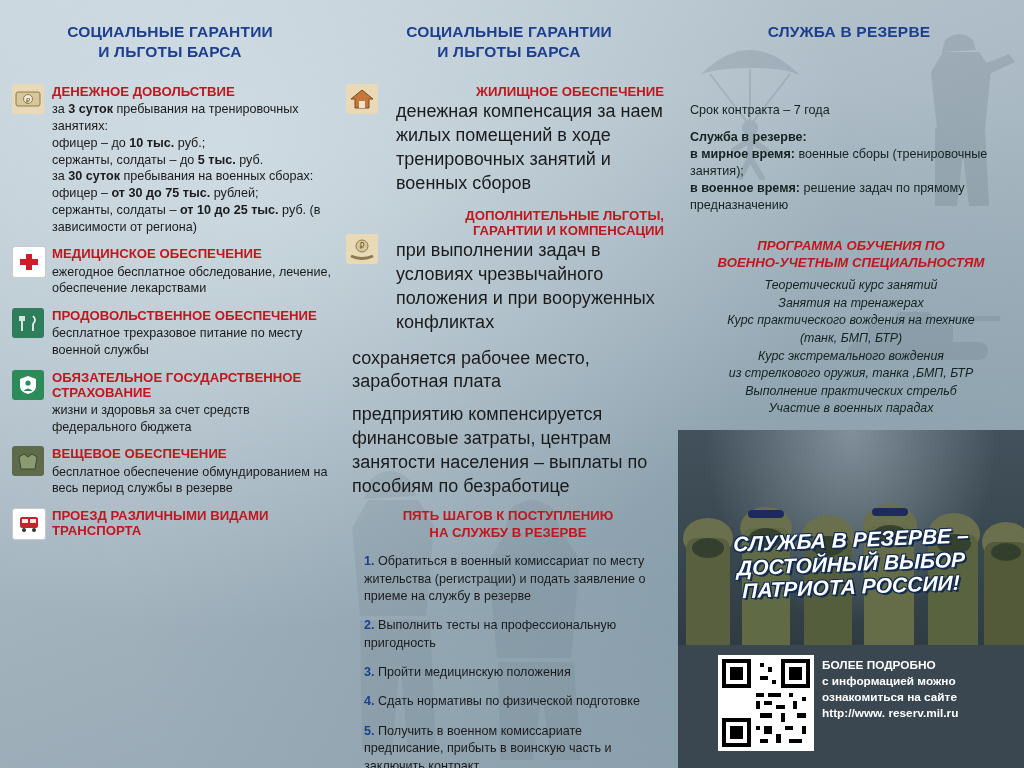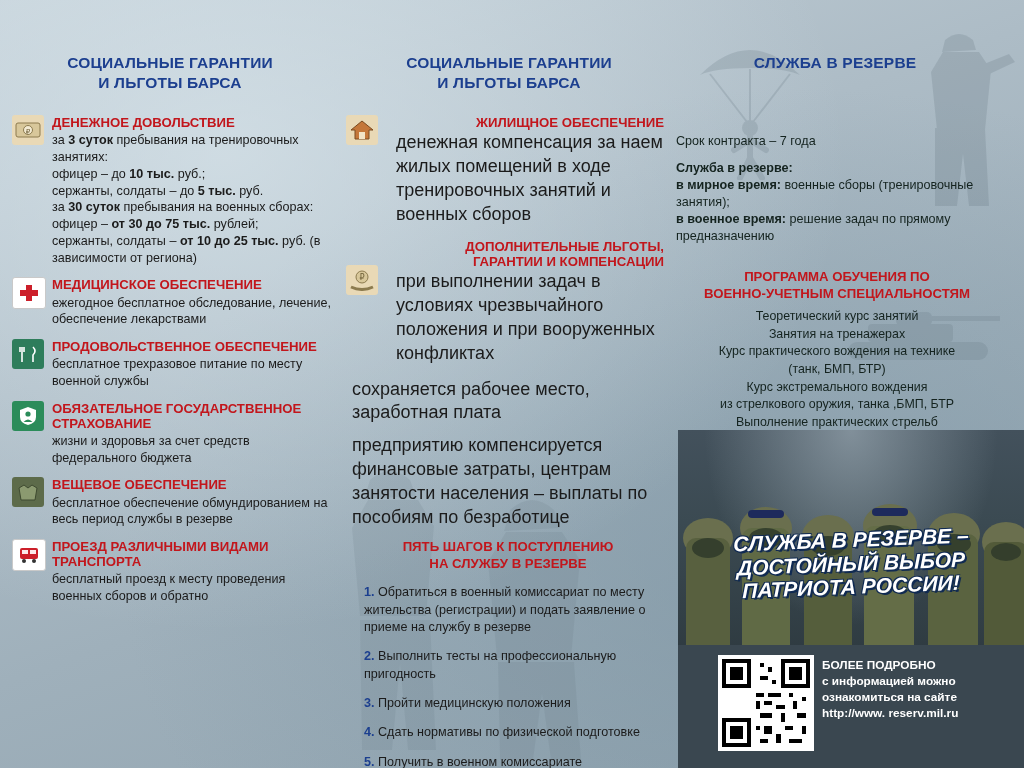--- a/index.html
+++ b/index.html
@@ -15,27 +15,27 @@
       radial-gradient(ellipse at 22% 20%, rgba(220,232,238,.65), rgba(220,232,238,0) 55%),
       radial-gradient(ellipse at 78% 75%, rgba(120,145,160,.55), rgba(120,145,160,0) 60%),
       linear-gradient(160deg,#c3d0d8 0%, #adbcc6 35%, #9fb0bb 60%, #8fa2ae 100%);
   }
   
   .wm{position:absolute;opacity:.20;}
   .wm svg{display:block;}
   .col{position:absolute;top:0;bottom:0;}
   .col-left{left:0;width:340px;}
   .col-mid{left:340px;width:338px;}
-  .col-right{left:662px;width:346px;}
+  .col-right{left:676px;width:346px;}
 
   h1.colhead{
     margin:0;text-align:center;color:#1c3f8f;
     font-size:15.5px;font-weight:bold;letter-spacing:.2px;line-height:1.3;
   }
-  .headwrap{padding-top:53px;}
+  .headwrap{padding-top:22px;}
 
   .item{position:relative;padding-left:44px;margin-bottom:11px;}
   .item .ttl{color:#c2161c;font-weight:bold;font-size:13.2px;line-height:1.15;margin-bottom:2px;}
   .item .txt{color:#1b1b1b;font-size:12.6px;line-height:1.33;}
   .item .txt b{font-weight:bold;}
   .ico{position:absolute;left:4px;top:0;width:32px;height:30px;border-radius:3px;
        display:flex;align-items:center;justify-content:center;}
   .ico svg{display:block;}
 
   .mid{padding:0 14px 0 12px;}
@@ -191,21 +191,20 @@
         <span class="ico" style="background:#ffffff;border:1px solid #c9c9c9;">
           <svg width="24" height="20" viewBox="0 0 24 20">
               <rect x="3" y="3" width="18" height="11" rx="2" fill="#cc1f2a"></rect>
               <rect x="5" y="5" width="6" height="4" fill="#fde9ea"></rect>
               <rect x="13" y="5" width="6" height="4" fill="#fde9ea"></rect>
               <circle cx="7" cy="16" r="2" fill="#333"></circle>
               <circle cx="17" cy="16" r="2" fill="#333"></circle>
             </svg>
         </span>
         <div class="ttl">ПРОЕЗД РАЗЛИЧНЫМИ ВИДАМИ ТРАНСПОРТА</div>
-        <div class="txt">бесплатный проезд к месту проведения военных сборов и обратно</div>
       </div>
 
     </div>
   </div>
 
   <div class="col col-mid">
     <div class="headwrap">
       <h1 class="colhead">
         <span>СОЦИАЛЬНЫЕ ГАРАНТИИ</span><br>
         <span>И ЛЬГОТЫ БАРСА</span>
@@ -261,21 +260,21 @@
     </div>
 
     <div class="right" style="padding-top:60px;">
       <p>Срок контракта – 7 года</p>
       <p>
         <b>Служба в резерве:</b><br>
         <b>в мирное время:</b><span> военные сборы (тренировочные  занятия);</span><br>
         <b>в военное время:</b><span> решение задач по прямому предназначению</span>
       </p>
 
-      <div class="prog" style="margin-top:24px;">
+      <div class="prog" style="margin-top:24px;font-style:italic;">
         <h2>
           <span>ПРОГРАММА ОБУЧЕНИЯ ПО</span><br>
           <span>ВОЕННО-УЧЕТНЫМ СПЕЦИАЛЬНОСТЯМ</span>
         </h2>
         <div class="line">Теоретический курс занятий</div>
         <div class="line">Занятия на тренажерах</div>
         <div class="line">Курс практического вождения  на технике</div>
         <div class="line">(танк, БМП, БТР)</div>
         <div class="line">Курс экстремального вождения</div>
         <div class="line">из стрелкового оружия, танка ,БМП, БТР</div>

